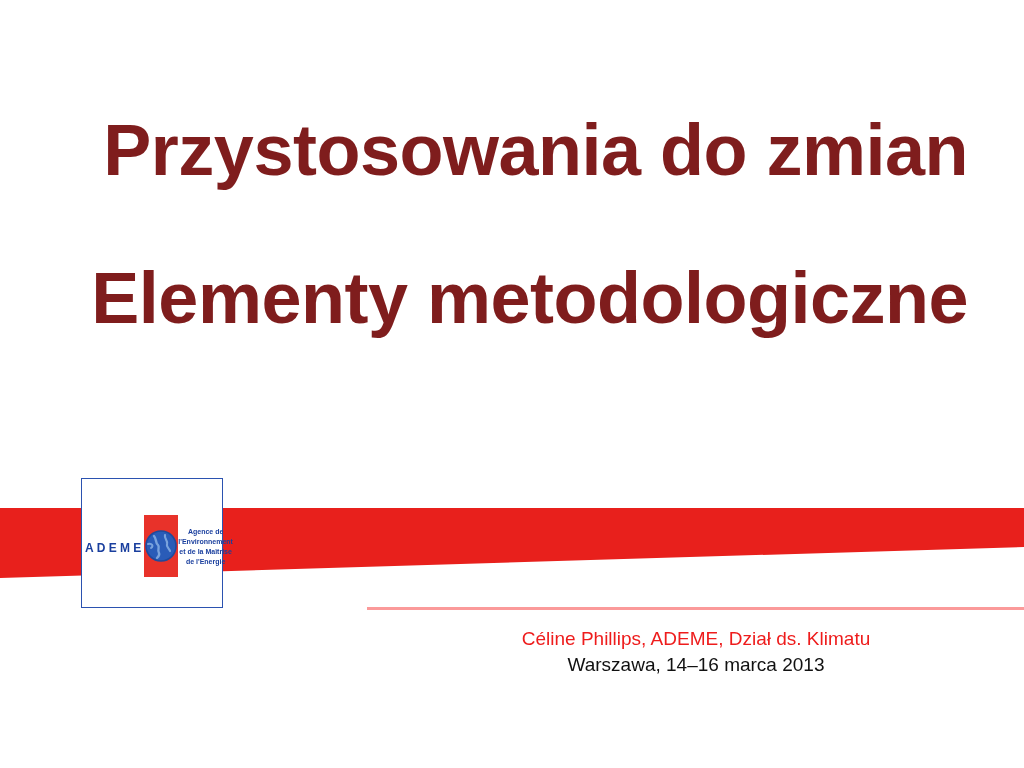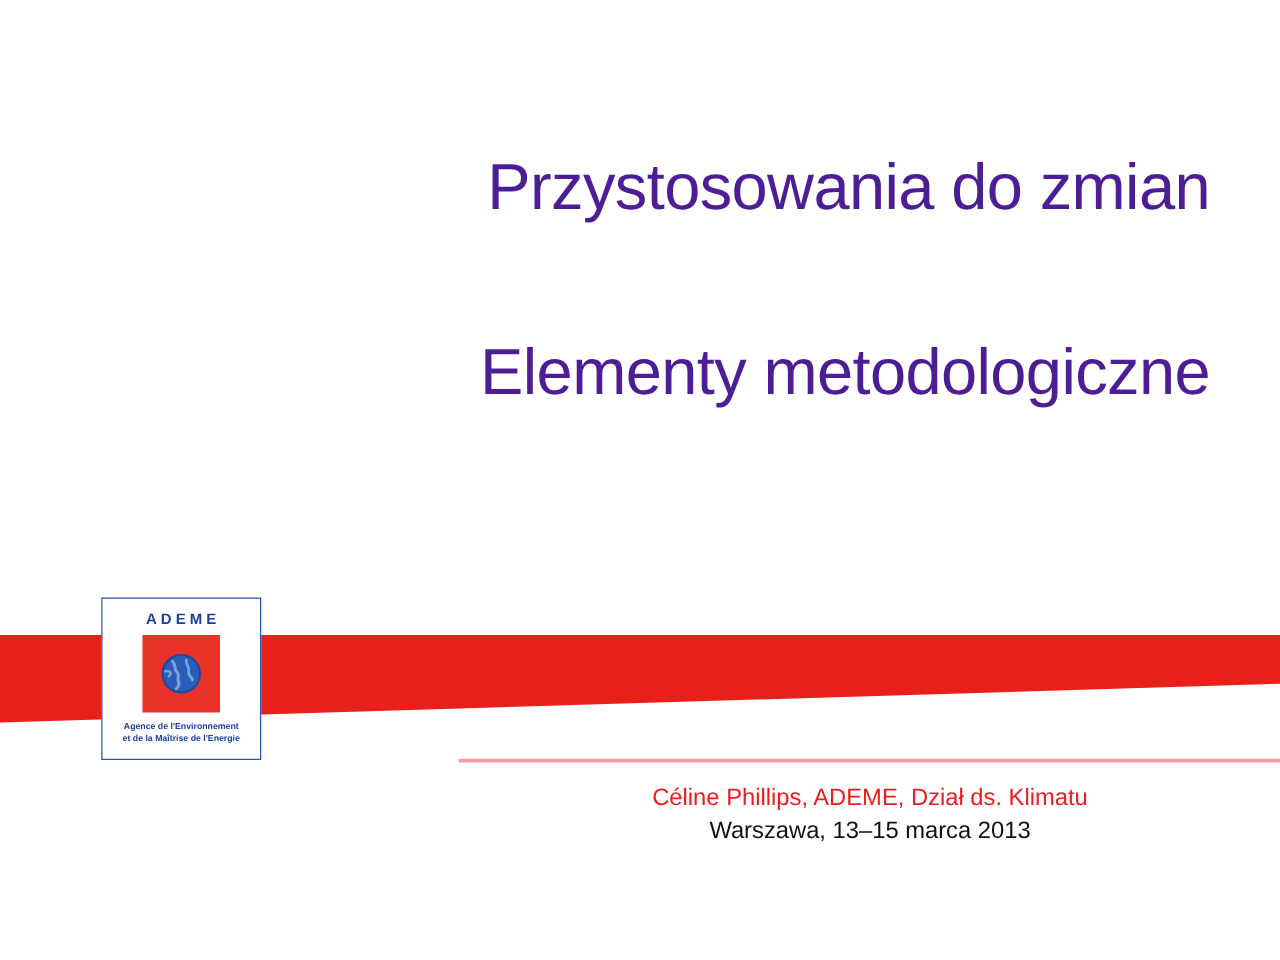--- a/index.html
+++ b/index.html
@@ -21,24 +21,24 @@
 
   
   .title-block {
     position: absolute;
     left: 60px;
     top: 112px;
     width: 908px;
     text-align: right;
   }
   .title-line {
-    color: #4c1d95;
+    color: #7f1d1d;
     font-family: "Liberation Sans", sans-serif;
-    font-weight: normal;
-    font-size: 52px;
+    font-weight: bold;
+    font-size: 72px;
     line-height: 76px;
     letter-spacing: -0.5px;
     white-space: nowrap;
   }
   .title-gap {
     height: 72px;
   }
 
   
   .red-band {
@@ -50,27 +50,27 @@
   }
   .red-band svg {
     display: block;
   }
 
   
   .logo {
     position: absolute;
     left: 81px;
     top: 478px;
-    width: 128px;
+    width: 142px;
     height: 130px;
     background: #ffffff;
     border: 1.5px solid #2b52b0;
     box-sizing: border-box;
     display: flex;
-    flex-direction: column;
+    flex-direction: row;
     align-items: center;
     z-index: 5;
   }
   .logo-wordmark {
     color: #1a3f9e;
     font-family: "Liberation Sans", sans-serif;
     font-weight: bold;
     font-size: 12px;
     letter-spacing: 3.2px;
     margin-top: 9px;
@@ -165,16 +165,16 @@
     <div class="logo-tagline">
       <div>Agence de l'Environnement</div>
       <div>et de la Maîtrise de l'Energie</div>
     </div>
   </div>
 
   <div class="rule"></div>
 
   <div class="credits">
     <div class="credit-author">Céline Phillips, ADEME, Dział ds. Klimatu</div>
-    <div class="credit-place">Warszawa, 13–15 marca 2013</div>
+    <div class="credit-place">Warszawa, 14–16 marca 2013</div>
   </div>
 
 </div>
 
 </body></html>

